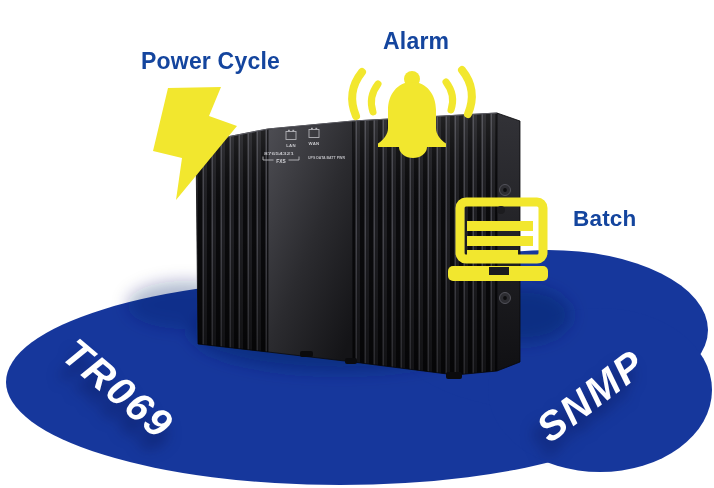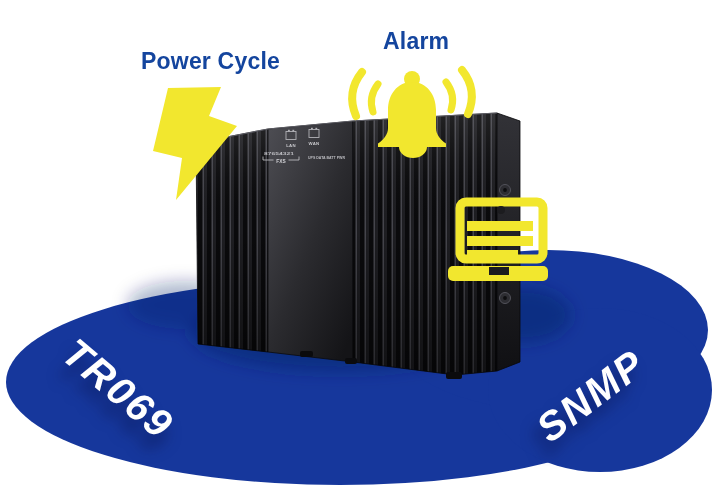--- a/index.html
+++ b/index.html
@@ -162,20 +162,21 @@
       <rect x="448" y="266" width="100" height="15" rx="5" fill="#F2E72E"></rect>
       <rect x="489" y="267" width="20" height="8" fill="#1c1c1f"></rect>
     </g>
   </svg>
 
   <div class="feature-label label-power">Power Cycle</div>
 
   <div class="feature-label label-alarm">Alarm</div>
 
   <div class="feature-label label-batch">
+    <div>Batch</div>
   </div>
 
   <div class="proto proto-left">
     <span class="proto-inner">TR069</span>
   </div>
   <div class="proto proto-right">
     <span class="proto-inner">SNMP</span>
   </div>
 
 </div>

